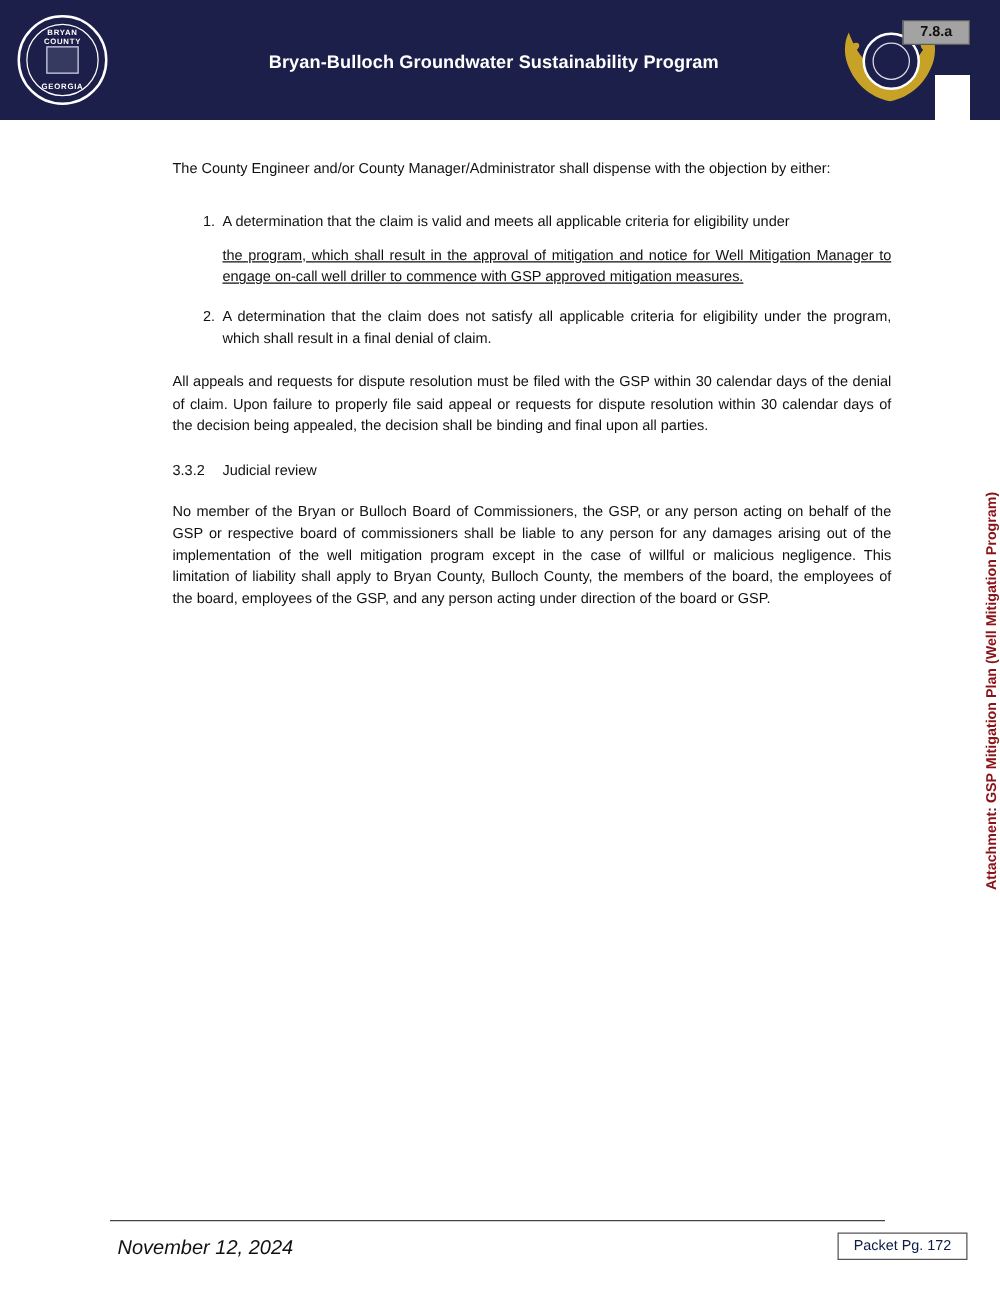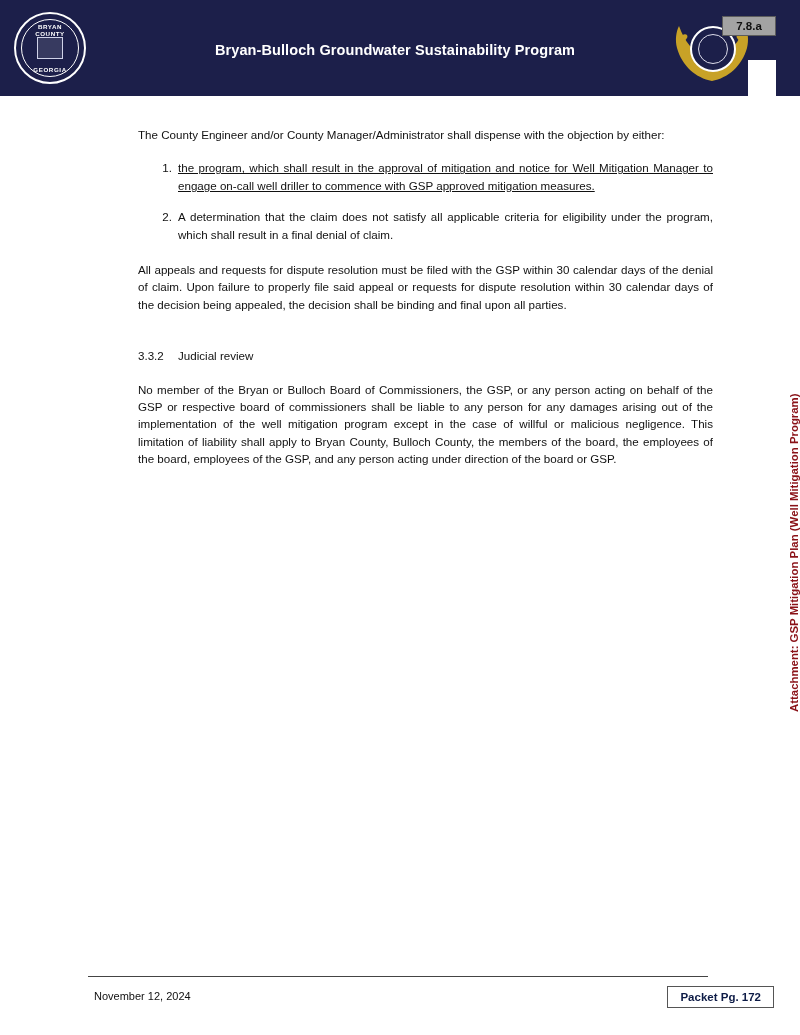--- a/index.html
+++ b/index.html
@@ -136,21 +136,21 @@
     top: 126px;
     width: 575px;
     font-size: 11.6px;
     line-height: 1.5;
     color: #111111;
   }
   .para {
     text-align: justify;
     margin: 0 0 14px 0;
   }
-  .para.lead { margin-bottom: 16px; }
+  .para.lead { margin-bottom: 26px; }
 
   ol.claims {
     margin: 0 0 12px 0;
     padding-left: 40px;
     list-style: none;
     counter-reset: claimno;
   }
   ol.claims > li {
     position: relative;
     margin-bottom: 14px;
@@ -164,21 +164,21 @@
     text-align: right;
   }
   ol.claims > li .sub {
     display: block;
     margin-top: 9px;
     text-align: justify;
     text-decoration: underline;
   }
 
   .section-head {
-    margin: 16px 0 12px 0;
+    margin: 0 0 12px 0;
     font-size: 11.6px;
   }
   .section-head .num {
     display: inline-block;
     width: 40px;
   }
   .section-head.gray { color: #555c64; }
 
   .spacer-14 { height: 4px; }
 
@@ -209,33 +209,34 @@
     left: 88px;
     top: 976px;
     width: 620px;
     height: 1px;
     background: #444444;
   }
   .footer-date {
     position: absolute;
     left: 94px;
     top: 990px;
-    font-size: 11px;
+    font-size: 16px;
+    font-style: italic;
     color: #111111;
   }
   .packet-tag {
     position: absolute;
     right: 26px;
     top: 986px;
     padding: 4px 12px;
     border: 1px solid #555555;
     background: #ffffff;
     color: #0d1b46;
     font-size: 11.5px;
-    font-weight: bold;
+    font-weight: normal;
   }
 </style>
 </head>
 <body>
 
 <div class="header-bar">
 
   <div class="seal-left">
     <div class="ring">
       <div class="top-text">BRYAN COUNTY</div>
@@ -268,20 +269,21 @@
   <div class="white-notch"></div>
 </div>
 
 <div class="content">
 
   <p class="para lead">The County Engineer and/or County Manager/Administrator shall dispense with the objection by either:</p>
 
   <ol class="claims">
     <li>
       <span class="num">1.</span>
+      <span>A determination that the claim is valid and meets all applicable criteria for eligibility under</span>
       <span class="sub">the program, which shall result in the approval of mitigation and notice for Well Mitigation Manager to engage on-call well driller to commence with GSP approved mitigation measures.</span>
     </li>
     <li>
       <span class="num">2.</span>
       <span>A determination that the claim does not satisfy all applicable criteria for eligibility under the program, which shall result in a final denial of claim.</span>
     </li>
   </ol>
 
   <div class="spacer-14"></div>
 

